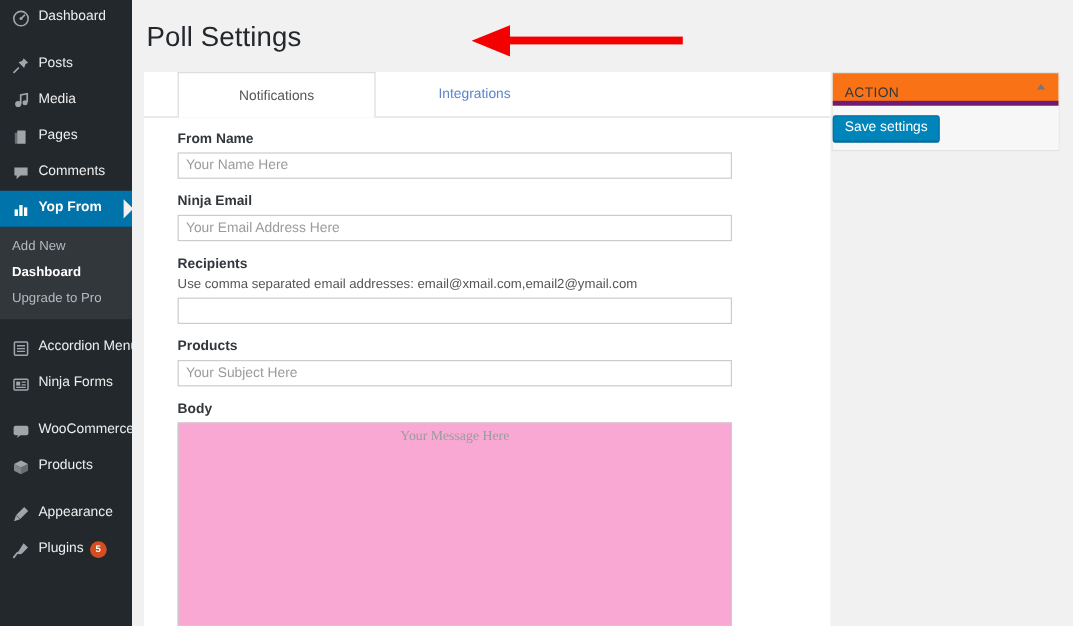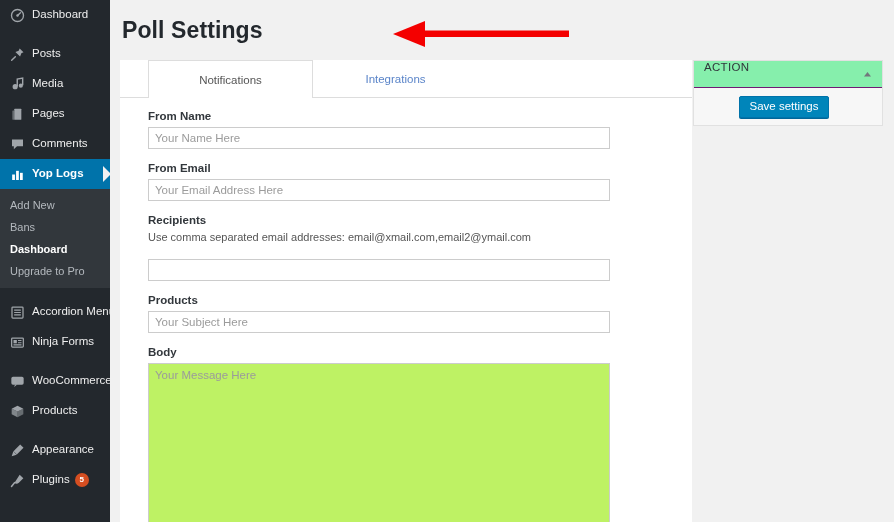--- a/index.html
+++ b/index.html
@@ -103,21 +103,21 @@
     left: 110px; top: 0;
     width: 784px;
     height: 522px;
     background: #f1f1f1;
   }
   #page-title {
     position: absolute;
     left: 12px;
     top: 17px;
     font-size: 23px;
-    font-weight: bold;
+    font-weight: normal;
     color: #23282d;
     letter-spacing: 0.1px;
   }
 
   
   #content-card {
     position: absolute;
     left: 10px;
     top: 60px;
     width: 572px;
@@ -168,68 +168,69 @@
   }
   .field-label {
     font-size: 11.5px;
     font-weight: bold;
     color: #32373c;
     margin-bottom: 5px;
   }
   .field-help {
     font-size: 11px;
     color: #555;
-    margin-bottom: 16px;
+    margin-bottom: 5px;
   }
   .text-input {
     display: block;
     width: 462px;
     height: 22px;
     border: 1px solid #ccc;
     background: #fff;
     font-family: "Liberation Sans", sans-serif;
     font-size: 11.5px;
     color: #32373c;
     padding: 0 6px;
     margin-bottom: 13px;
     outline: none;
   }
   .text-input::placeholder { color: #9b9b9b; }
   .textarea-input {
     display: block;
     width: 462px;
     height: 170px;
     border: 1px solid #ccc;
-    background: #bef264;
-    font-family: Liberation Sans, sans-serif;
+    background: #f9a8d4;
+    font-family: Liberation Serif, serif;
     font-size: 11.5px;
     color: #32373c;
     padding: 5px 6px;
     resize: none;
     outline: none;
+    text-align: center;
   }
   .textarea-input::placeholder { color: #9b9b9b; }
 
   
   #action-box {
     position: absolute;
     left: 583px;
     top: 60px;
     width: 190px;
     background: #fff;
     border: 1px solid #e1e1e1;
   }
   #action-head {
     position: relative;
     height: 27px;
     display: flex;
-    align-items: flex-start;
+    align-items: flex-end;
     padding: 0 10px;
-    border-bottom: 1px solid #701a75;
-    background: #86efac;
+    border-bottom: 4px solid #701a75;
+    background: #f97316;
   }
   #action-head .ah-title {
     font-size: 11.5px;
     color: #32373c;
     letter-spacing: 0.3px;
   }
   #action-head .ah-toggle {
     position: absolute;
     right: 8px;
     top: 50%;
@@ -239,21 +240,21 @@
     display: flex;
     align-items: center;
     justify-content: center;
     color: #72777c;
   }
   #action-body {
     height: 37px;
     background: #f7f7f7;
     display: flex;
     align-items: center;
-    justify-content: center;
+    justify-content: flex-start;
     padding-right: 8px;
   }
   #save-btn {
     height: 22px;
     padding: 0 9px;
     background: #0085ba;
     border: 1px solid #0073aa;
     border-radius: 2px;
     color: #fff;
     font-family: "Liberation Sans", sans-serif;
@@ -322,26 +323,25 @@
           <span class="mi-label">Comments</span>
         </div>
         <div class="menu-item current">
           <span class="mi-icon">
             <svg width="15" height="15" viewBox="0 0 18 18" aria-hidden="true">
               <rect x="2.6" y="9" width="3.3" height="6.6" fill="currentColor"></rect>
               <rect x="7.3" y="4.6" width="3.3" height="11" fill="currentColor"></rect>
               <rect x="12" y="7" width="3.3" height="8.6" fill="currentColor"></rect>
             </svg>
           </span>
-          <span class="mi-label">Yop Logs</span>
+          <span class="mi-label">Yop From</span>
         </div>
       </div>
     <div id="submenu">
         <a class="sub-item">Add New</a>
-        <a class="sub-item">Bans</a>
         <a class="sub-item active">Dashboard</a>
         <a class="sub-item">Upgrade to Pro</a>
       </div>
     <div id="menu-bottom">
         <div class="menu-sep"></div>
         <div class="menu-item">
           <span class="mi-icon">
             <svg width="15" height="15" viewBox="0 0 18 18" aria-hidden="true">
               <rect x="2.4" y="2.4" width="13.2" height="13.2" rx="1" fill="none" stroke="currentColor" stroke-width="1.5"></rect>
               <path d="M5 6.2h8M5 9h8M5 11.8h8" stroke="currentColor" stroke-width="1.4"></path>
@@ -408,21 +408,21 @@
 
     <div id="content-card">
 
       <div id="tabs"><div class="tab active">Notifications</div><div class="tab inactive">Integrations</div></div>
 
       <div id="form-area">
 
         <div class="field-label">From Name</div>
         <input class="text-input" type="text" placeholder="Your Name Here" value="" style="">
 
-        <div class="field-label">From Email</div>
+        <div class="field-label">Ninja Email</div>
         <input class="text-input" type="text" placeholder="Your Email Address Here" style="">
 
         <div class="field-label">Recipients</div>
         <div class="field-help">Use comma separated email addresses: email@xmail.com,email2@ymail.com</div>
         <input class="text-input" type="text" placeholder="" style="">
 
         <div class="field-label">Products</div>
         <input class="text-input" type="text" placeholder="Your Subject Here" style="">
 
         <div class="field-label">Body</div>

